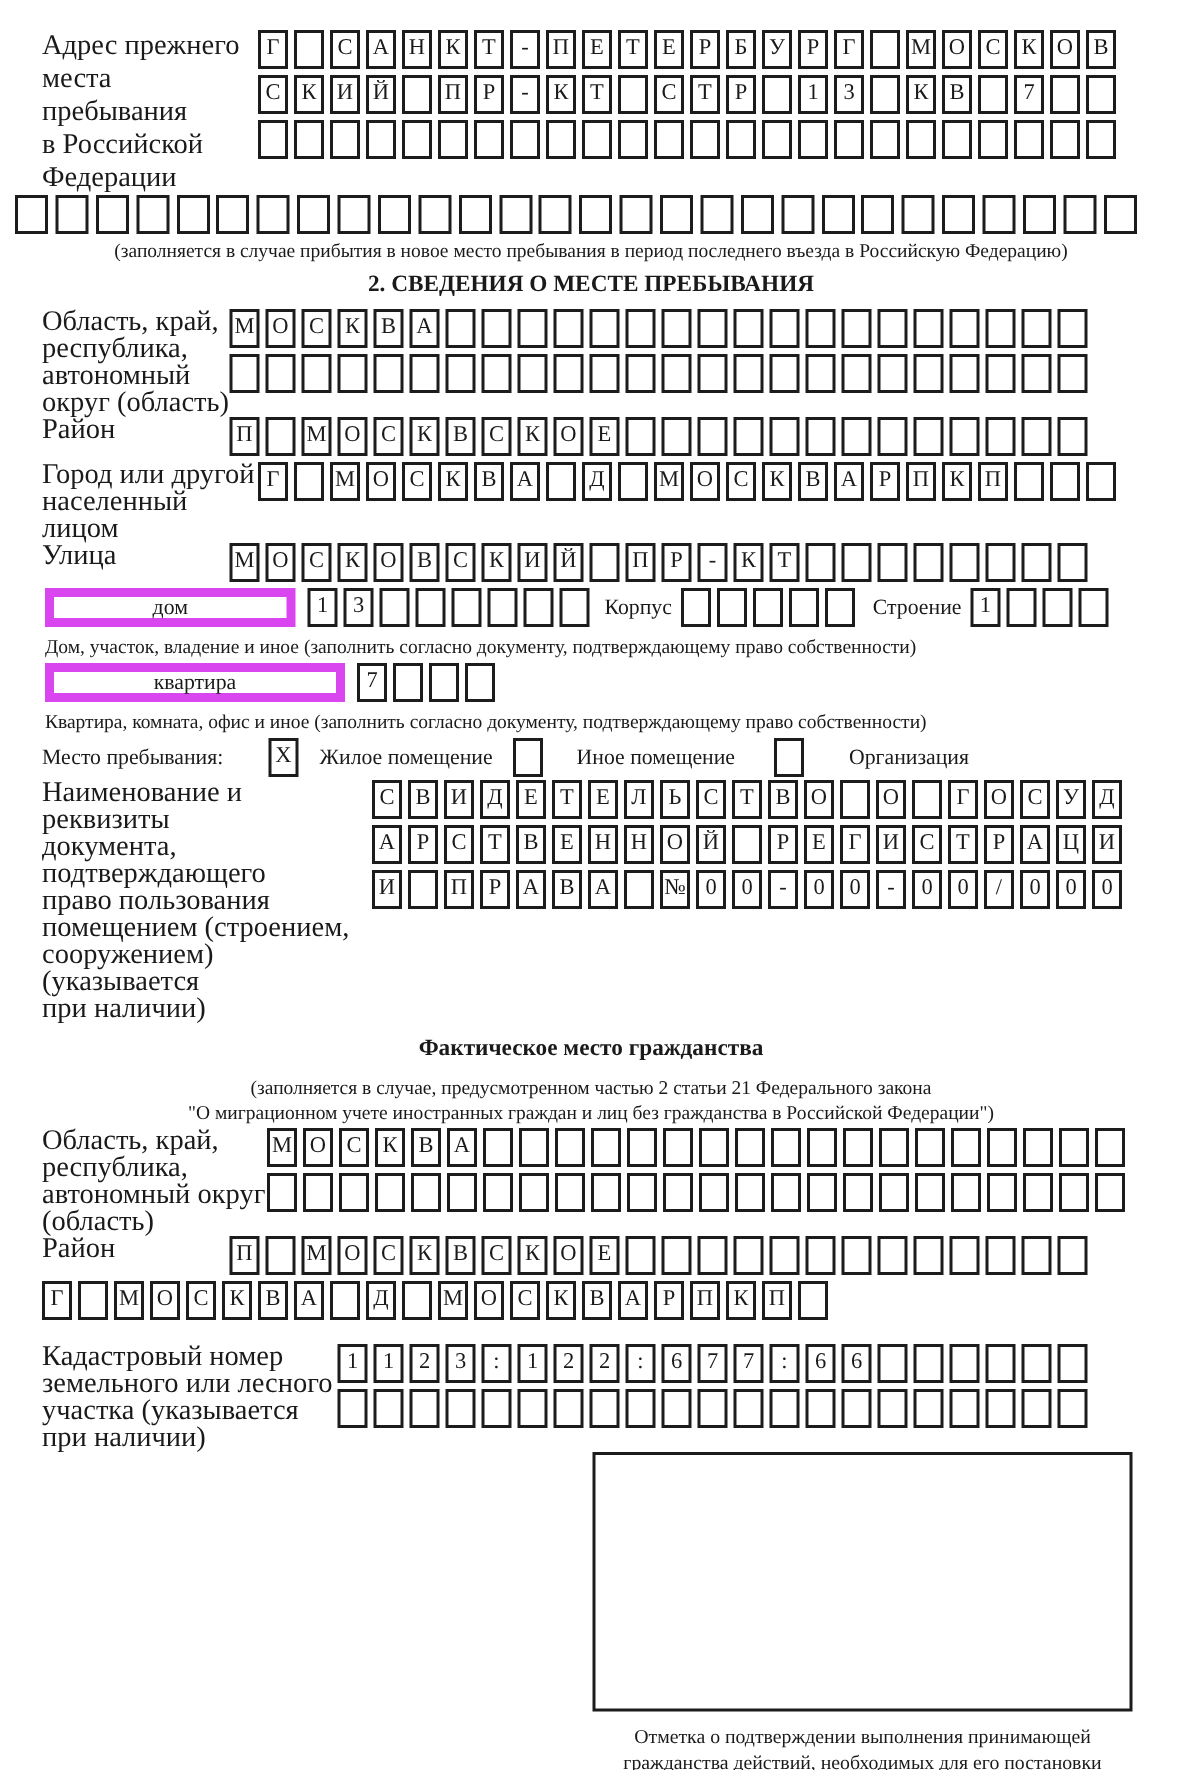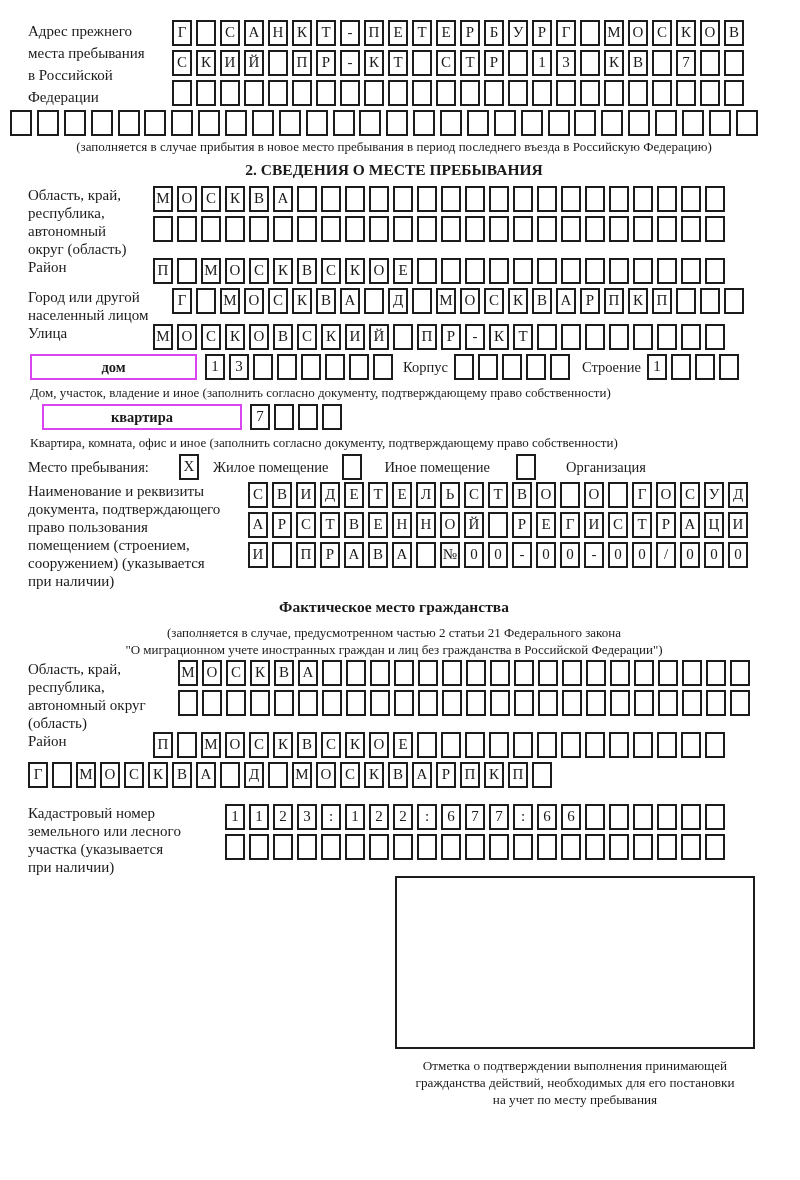--- a/index.html
+++ b/index.html
@@ -4,37 +4,37 @@
 <style>
   html,body{margin:0;padding:0;}
   body{
     width:800px;height:1180px;background:#ffffff;
     font-family:"Liberation Serif","DejaVu Serif",serif;
     color:#1a1a1a;overflow:hidden;position:relative;
   }
   .page{box-sizing:border-box;width:800px;padding:20px 40px 0 28px;}
   .hdr-note{text-align:right;font-size:14.5px;padding-right:18px;margin-bottom:18px;}
   .row{display:flex;align-items:flex-start;}
-  .lbl{font-size:15px;line-height:18px;flex-shrink:0;}
+  .lbl{font-size:19px;line-height:18px;flex-shrink:0;}
   .lbl-tall{line-height:22px;}
   .lw144{width:144px;} .lw125{width:125px;} .lw150{width:150px;}
   .lw199{width:199px;} .lw197{width:197px;} .lw220{width:220px;} .lw151{width:151px;}
   .cells{display:flex;margin-bottom:4px;}
   .cell{
     box-sizing:border-box;flex:0 0 auto;width:20px;height:26px;margin-right:4px;
     border:2px solid #1c1c1c;font-size:15px;line-height:21px;text-align:center;background:#fff;
   }
   .overflow-row{display:flex;justify-content:space-between;width:748px;margin-left:-18px;margin-bottom:2px;}
   .overflow-row .cell{width:22px;margin-right:0;}
   .small-note{font-size:13px;line-height:17px;}
   .center{text-align:center;}
   .sec-title{font-size:15.5px;font-weight:bold;text-align:center;margin:6px 0 7px 0;}
   .wbox{
-    box-sizing:border-box;height:26px;border:2px solid #d946ef;display:flex;
-    align-items:center;justify-content:center;font-size:14.5px;background:#fff;flex:0 0 auto;font-weight:bold;
+    box-sizing:border-box;height:26px;border:6px solid #d946ef;display:flex;
+    align-items:center;justify-content:center;font-size:14.5px;background:#fff;flex:0 0 auto;
   }
   .inline-lbl{font-size:14.5px;line-height:26px;flex:0 0 auto;}
   .gap8{margin-left:8px;} .gap6{margin-left:6px;} .gap10{margin-left:10px;}
   .gap14{margin-left:14px;} .gap18{margin-left:18px;} .gap26{margin-left:26px;}
   .mb4{margin-bottom:4px;}
   .doc-note{margin:1px 0 3px 2px;}
   .choice-note{margin:0 0 4px 255px;}
   .fact-note{margin-bottom:2px;}
   .cad-block{margin-top:12px;}
   .confirm-wrap{margin-left:367px;width:360px;margin-top:0;}
@@ -348,21 +348,21 @@
     <div class="inline-lbl gap8">Строение</div>
     <div class="cells gap6" style="margin-bottom:0;">
         <span class="cell">1</span>
         <span class="cell"></span>
         <span class="cell"></span>
         <span class="cell"></span>
       </div>
   </div>
   <div class="small-note doc-note">Дом, участок, владение и иное (заполнить согласно документу, подтверждающему право собственности)</div>
 
-  <div class="row mb4" style="margin-left:14px;">
+  <div class="row mb4" style="margin-left:2px;">
     <div class="wbox" style="width:200px;">квартира</div>
     <div class="cells gap8" style="margin-bottom:0;">
         <span class="cell">7</span>
         <span class="cell"></span>
         <span class="cell"></span>
         <span class="cell"></span>
       </div>
   </div>
   <div class="small-note doc-note">Квартира, комната, офис и иное (заполнить согласно документу, подтверждающему право собственности)</div>
 

